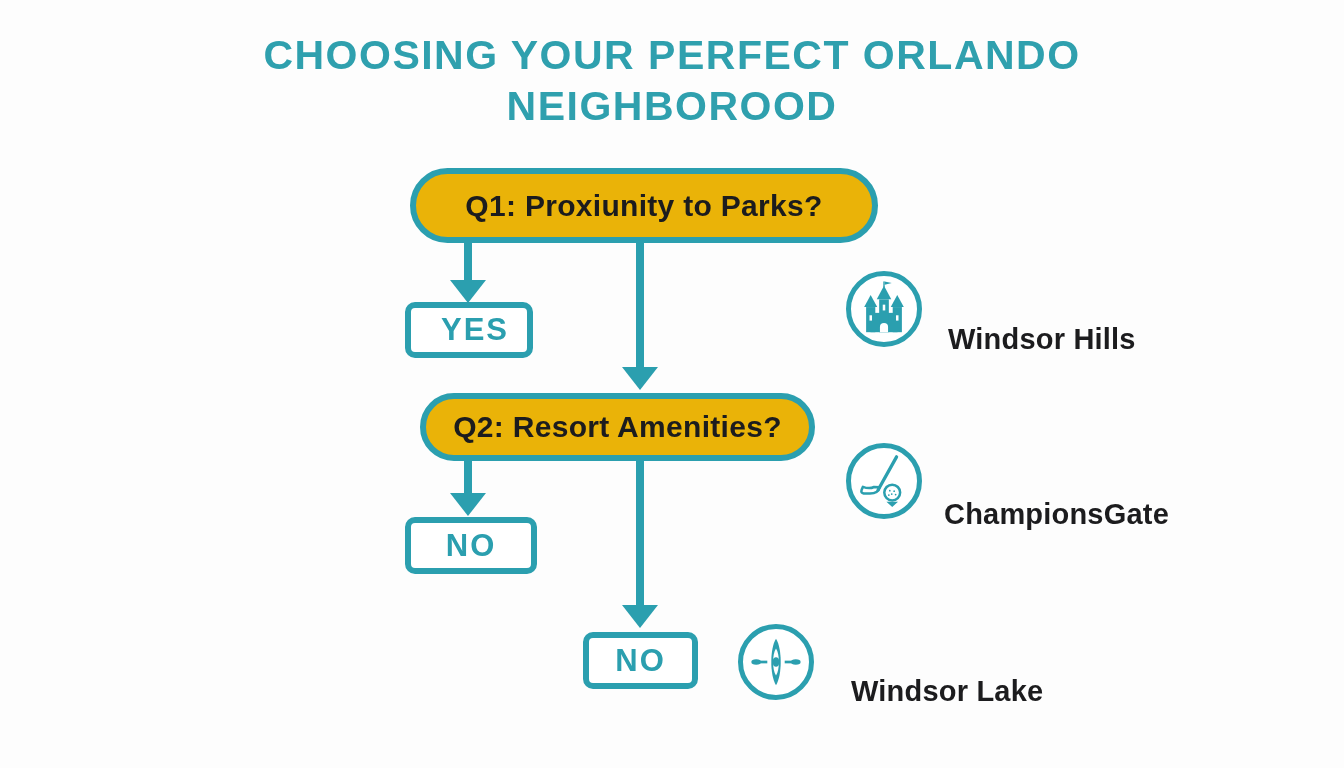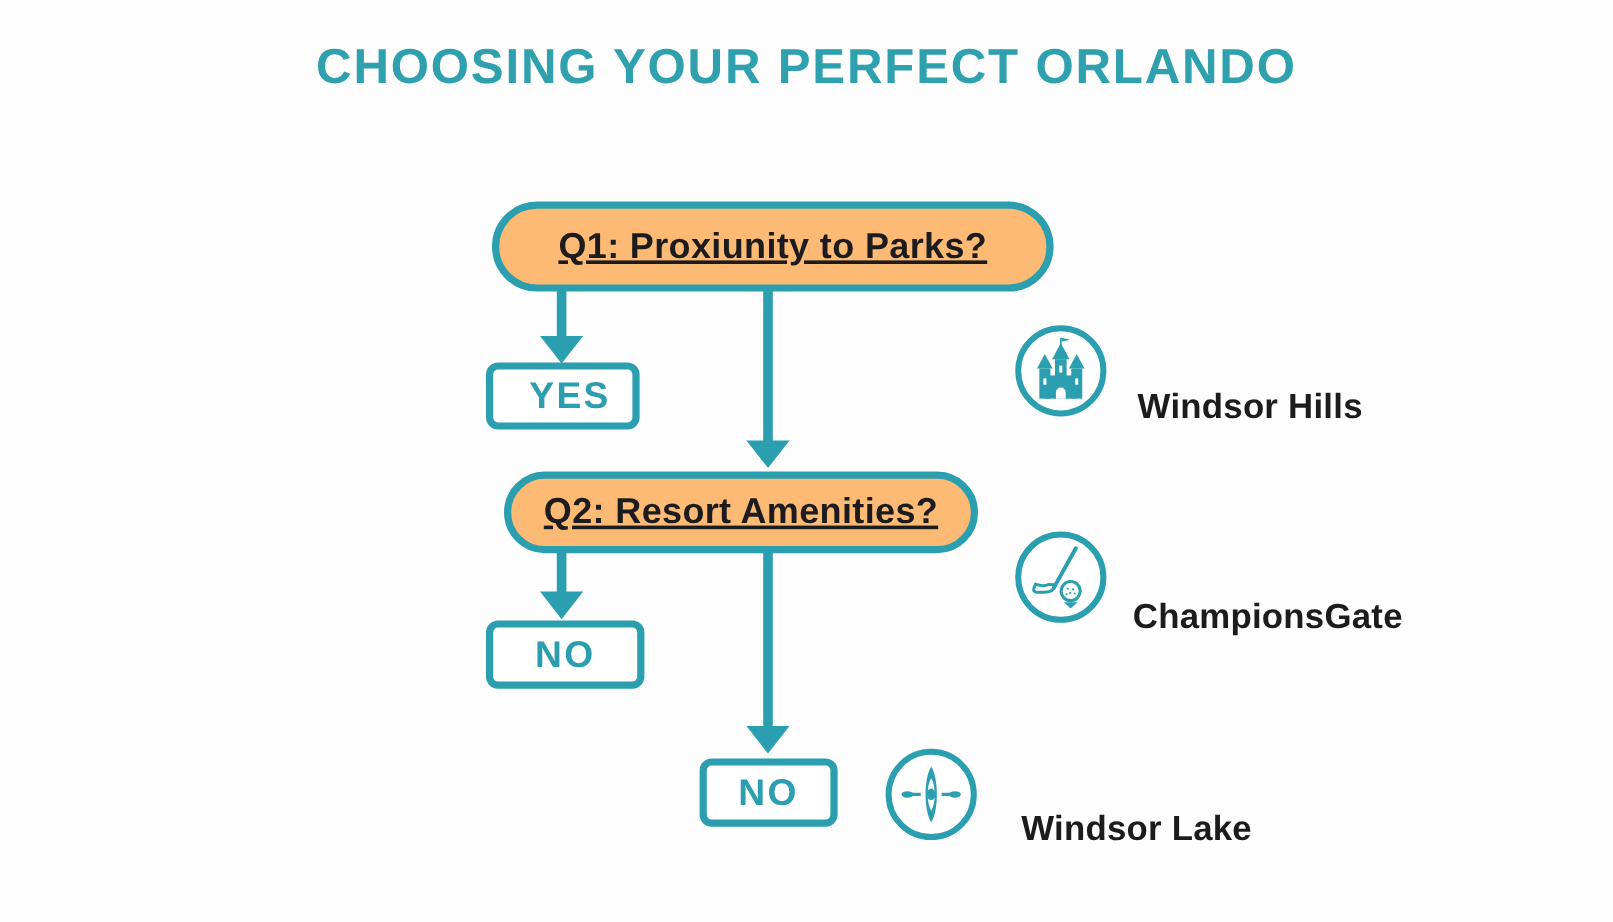--- a/index.html
+++ b/index.html
@@ -12,23 +12,23 @@
   html,body{width:1344px;height:768px;overflow:hidden;}
   body{font-family:"Liberation Sans", sans-serif;background:var(--background);}
   .canvas{position:relative;width:1344px;height:768px;background:var(--background);}
 
   
   .title{position:absolute;top:30px;left:0;width:100%;text-align:center;
          color:var(--title-teal);font-weight:800;font-size:41px;line-height:1.25;
          letter-spacing:1.5px;}
 
   
-  .pill{position:absolute;border:6px solid var(--teal);border-radius:40px;background:#fdba74;
+  .pill{position:absolute;border:6px solid var(--teal);border-radius:40px;background:#eab308;
         display:flex;align-items:center;justify-content:center;
-        color:var(--text-black);font-weight:700;font-size:30px;letter-spacing:0.3px;text-decoration:underline;}
+        color:var(--text-black);font-weight:700;font-size:30px;letter-spacing:0.3px;}
   .q1{left:410px;top:168px;width:468px;height:75px;}
   .q2{left:420px;top:393px;width:395px;height:68px;align-items:center;}
 
   .answer{position:absolute;border:6px solid var(--teal);border-radius:10px;background:#fff;
           display:flex;align-items:center;justify-content:center;
           color:var(--teal);font-weight:800;font-size:31px;letter-spacing:2px;}
   .yes1{left:405px;top:302px;width:128px;height:56px;padding-left:12px;}
   .no1{left:405px;top:517px;width:132px;height:57px;}
   .no2{left:583px;top:632px;width:115px;height:57px;}
 
@@ -60,20 +60,21 @@
   .lbl-champions{left:944px;top:463px;}
   .lbl-storey{left:851px;top:640px;}
 </style>
 </head>
 <body>
 
 <div class="canvas">
 
   <div class="title">
     <div>CHOOSING YOUR PERFECT ORLANDO</div>
+    <div>NEIGHBOROOD</div>
   </div>
 
   <div class="pill q1">
     <span>Q1: Proxiunity to Parks?</span>
   </div>
 
   <div class="stem stem-a"></div>
   <div class="arrowhead head-a"></div>
 
   <div class="answer yes1">

